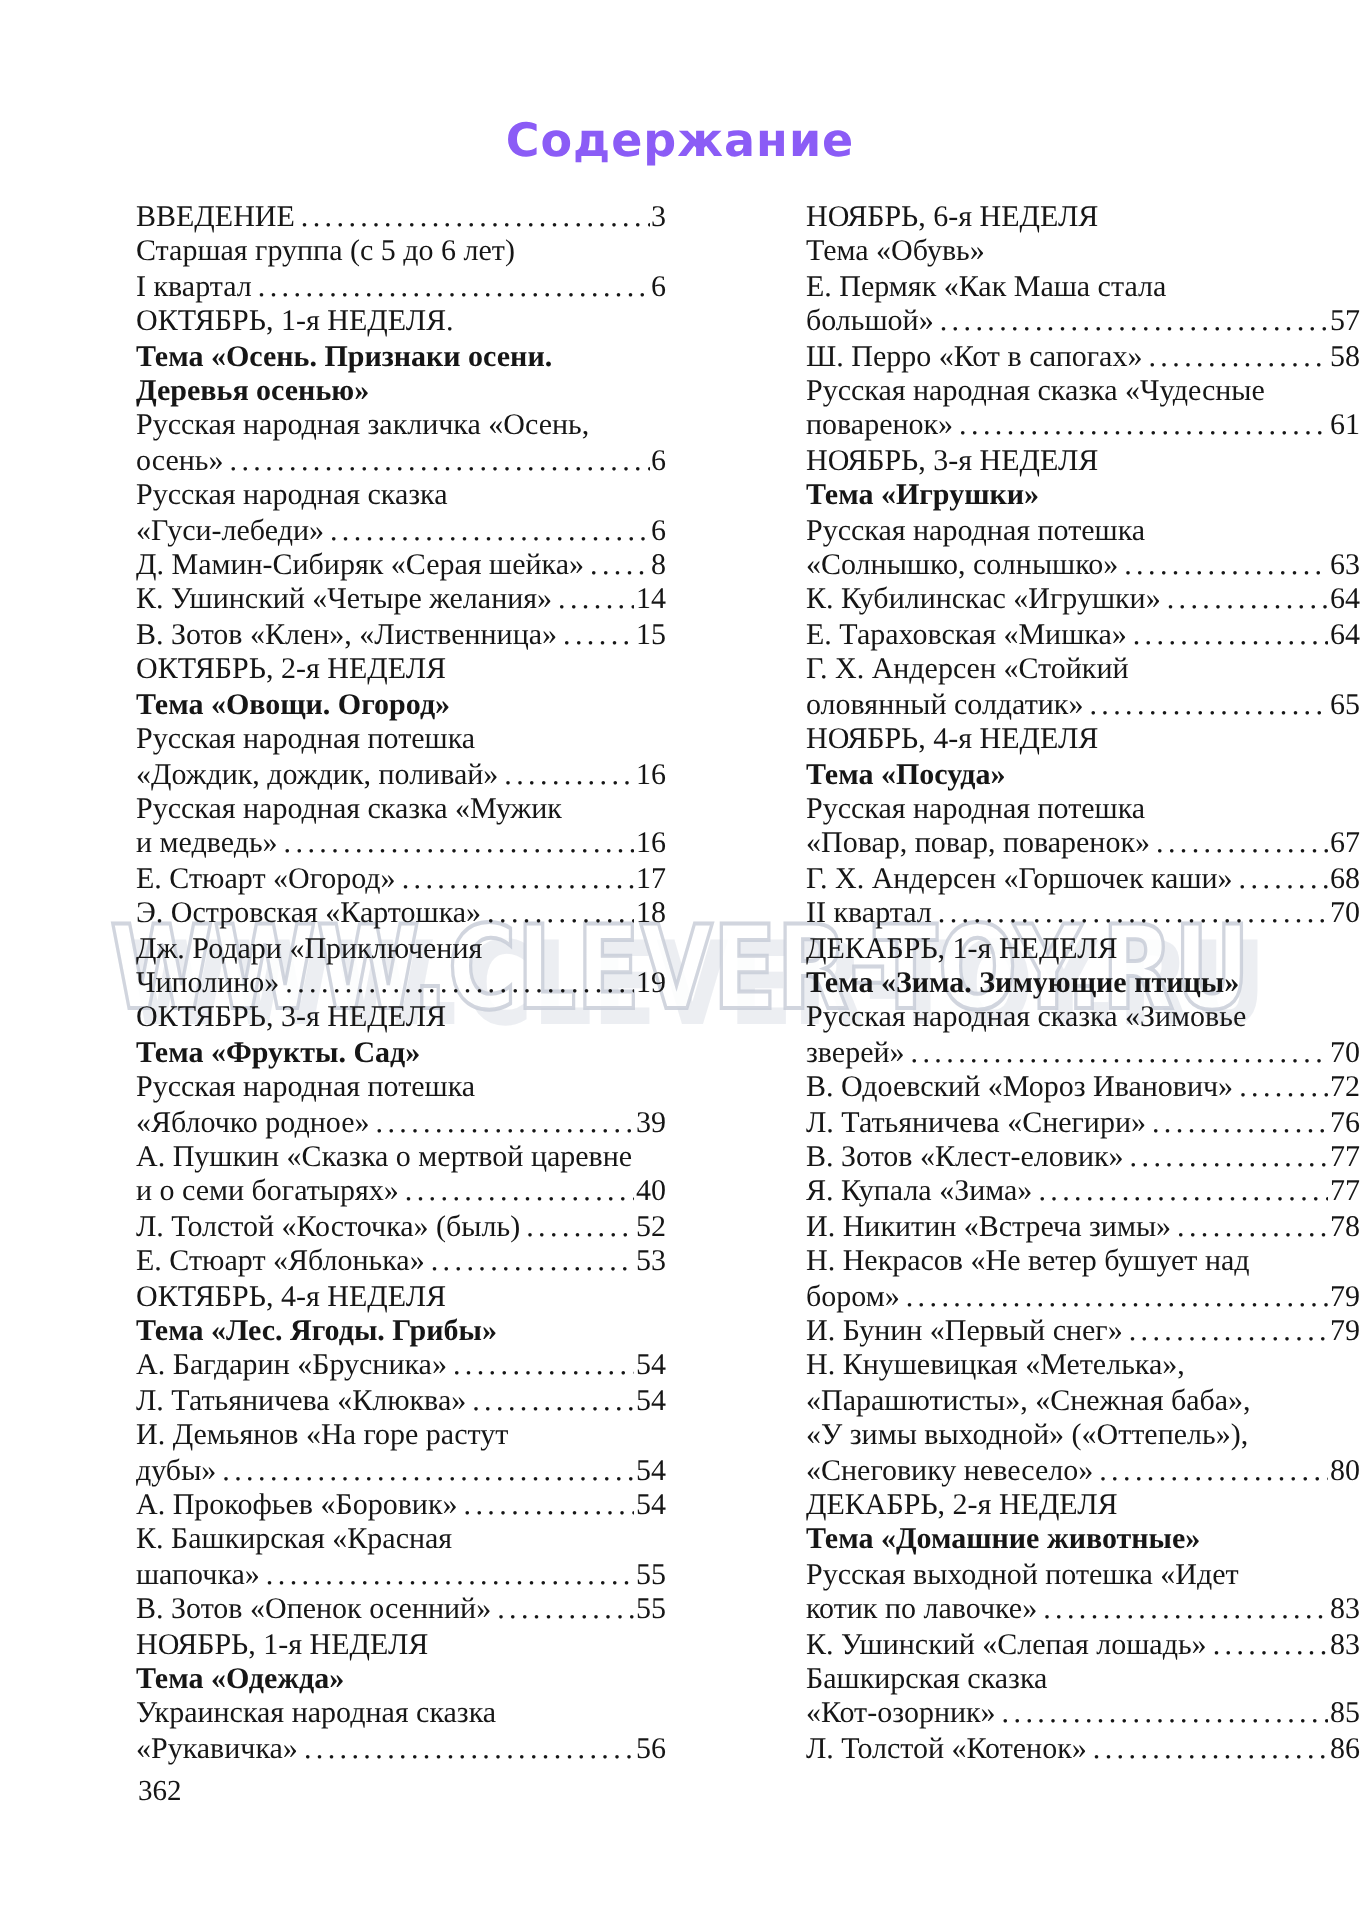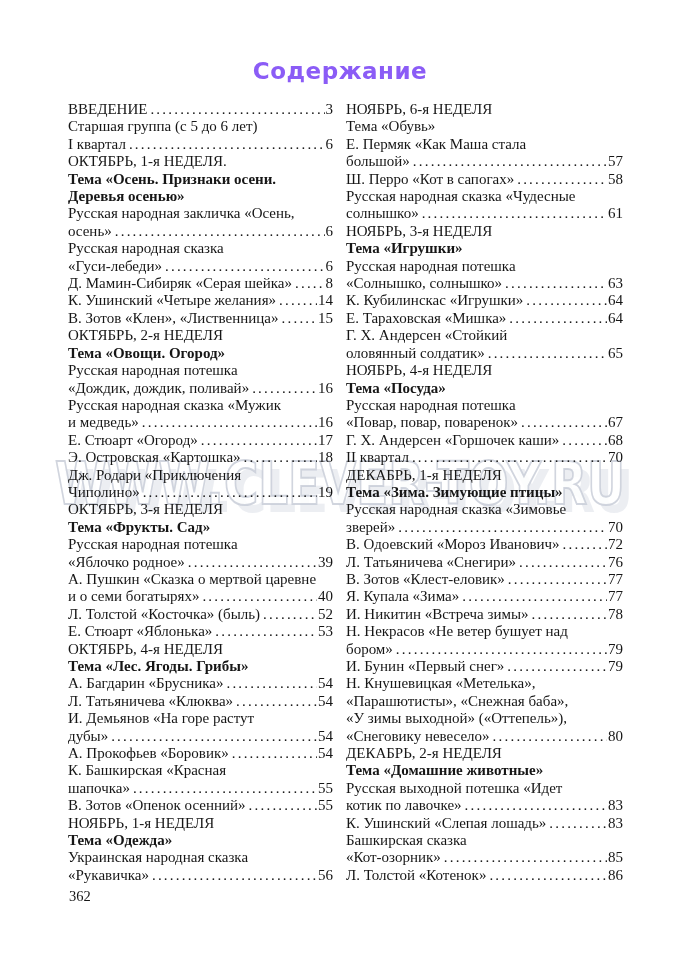--- a/index.html
+++ b/index.html
@@ -33,20 +33,21 @@
     letter-spacing: 0.5px;
     text-align: center;
     padding-top: 58px;
     margin-bottom: 17px;
     color: #8b5cf6;
   }
   .columns {
     display: flex;
     padding-left: 68px;
     gap: 13px;
+    justify-content: space-between;
   }
   .col { width: 265px; }
   .col.right { width: 277px; }
   .entry { font-size: 15px; }
   .entry .line {
     line-height: 17.4px;
     white-space: nowrap;
   }
   .entry.bold { font-weight: bold; }
   .line.dotted {
@@ -317,21 +318,21 @@
           <div class="entry">
             <div class="line dotted">
               <span class="txt">Ш. Перро «Кот в сапогах»</span>
               <span class="dots"></span>
               <span class="num">58</span>
             </div>
           </div>
           <div class="entry">
             <div class="line">Русская народная сказка «Чудесные</div>
             <div class="line dotted">
-              <span class="txt">солнышко»</span>
+              <span class="txt">поваренок»</span>
               <span class="dots"></span>
               <span class="num">61</span>
             </div>
           </div>
           <div class="entry">
             <div class="line">НОЯБРЬ, 3-я НЕДЕЛЯ</div>
           </div>
           <div class="entry bold">
             <div class="line">Тема «Игрушки»</div>
           </div>

